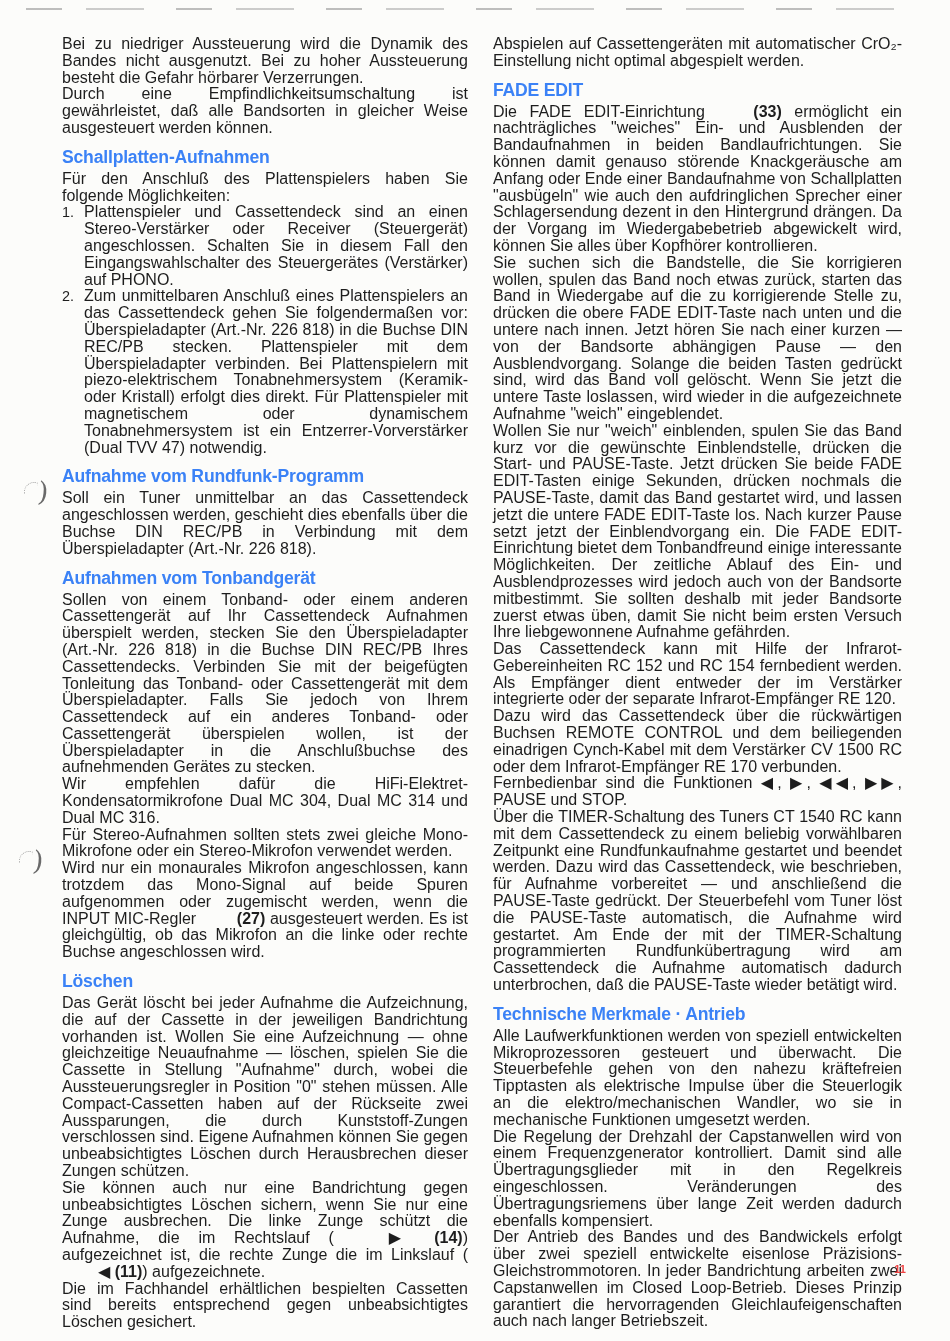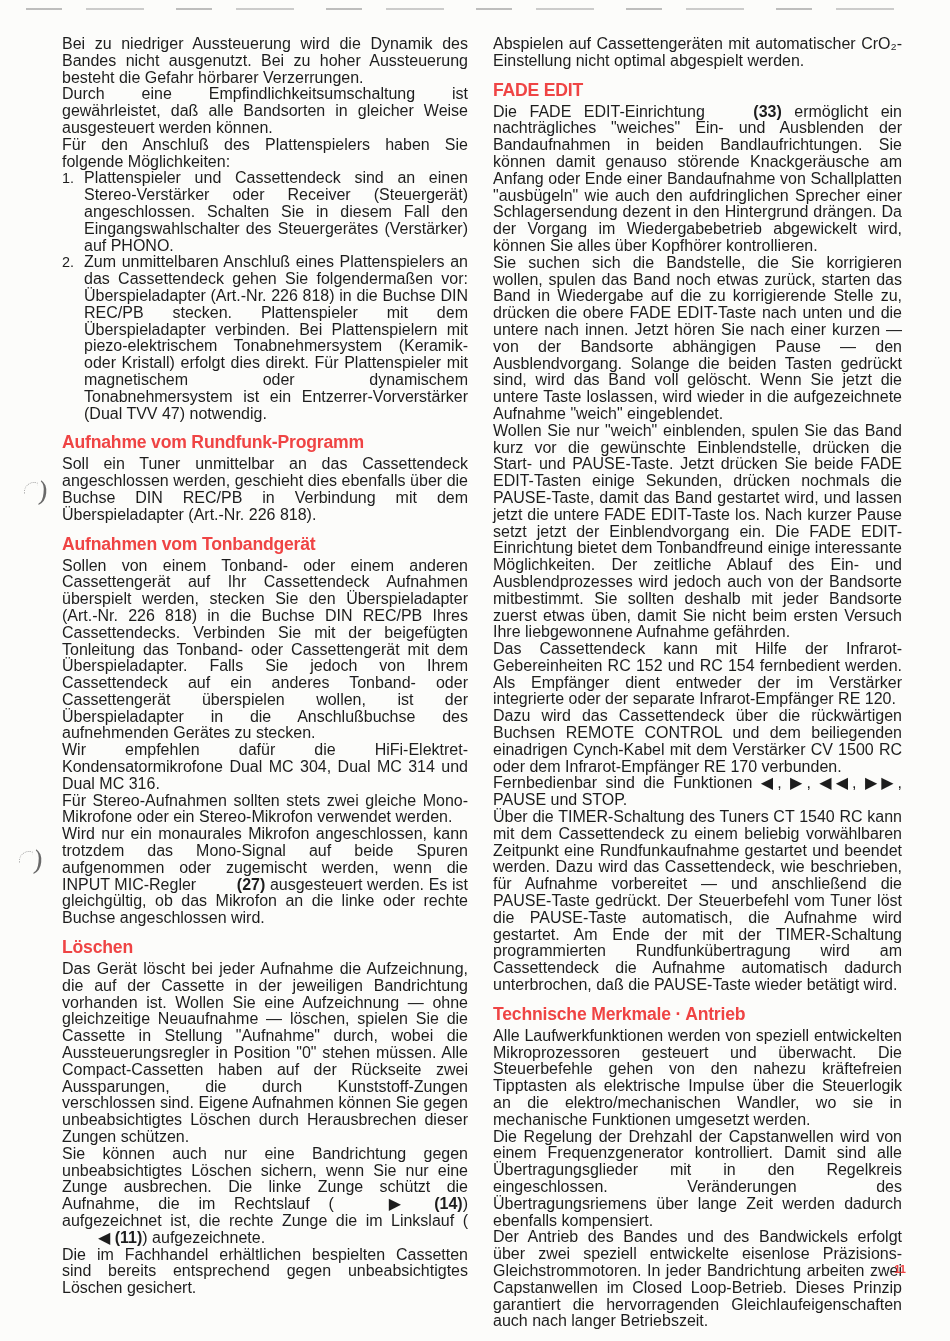--- a/index.html
+++ b/index.html
@@ -29,21 +29,21 @@
   .col.right{width:409px;}
   p.body{
     margin:0;
     font-size:16px;line-height:16.8px;
     text-align:justify;
     hyphens:auto;-webkit-hyphens:auto;
   }
   h2.sec{
     margin:10px 0 4px 0;
     font-size:17.6px;line-height:20px;
-    font-weight:bold;color:#ef4444;
+    font-weight:bold;color:#3b82f6;
     letter-spacing:-0.2px;
   }
   b{font-weight:bold;padding-left:36px;}
   .list-item{display:flex;}
   .list-num{
     flex:0 0 22px;
     font-size:14.4px;line-height:16.8px;
   }
   .list-text{flex:1;}
   .margin-mark{
@@ -72,20 +72,21 @@
   <div class="scan-line"></div>
   <span class="margin-mark mm1">)</span>
   <span class="margin-mark mm2">)</span>
 
   <div class="columns">
 
     <div class="col">
       <p class="body">Bei zu niedriger Aussteuerung wird die Dynamik des Bandes nicht ausgenutzt. Bei zu hoher Aussteuerung besteht die Gefahr hörbarer Verzerrungen.</p>
       <p class="body">Durch eine Empfindlichkeitsumschaltung ist gewährleistet, daß alle Bandsorten in gleicher Weise ausgesteuert werden können.</p>
 
+      <h2 class="sec">Schallplatten-Aufnahmen</h2>
       <p class="body">Für den Anschluß des Plattenspielers haben Sie folgende Möglichkeiten:</p>
       <div class="list-item">
         <span class="list-num">1.</span>
         <p class="body list-text">Plattenspieler und Cassettendeck sind an einen Stereo-Verstärker oder Receiver (Steuergerät) angeschlossen. Schalten Sie in diesem Fall den Eingangswahlschalter des Steuergerätes (Verstärker) auf PHONO.</p>
       </div>
       <div class="list-item">
         <span class="list-num">2.</span>
         <p class="body list-text">Zum unmittelbaren Anschluß eines Plattenspielers an das Cassettendeck gehen Sie folgendermaßen vor: Überspieladapter (Art.-Nr. 226 818) in die Buchse DIN REC/PB stecken. Plattenspieler mit dem Überspieladapter verbinden. Bei Plattenspielern mit piezo-elektrischem Tonabnehmersystem (Keramik- oder Kristall) erfolgt dies direkt. Für Plattenspieler mit magnetischem oder dynamischem Tonabnehmersystem ist ein Entzerrer-Vorverstärker (Dual TVV 47) notwendig.</p>
       </div>
 

